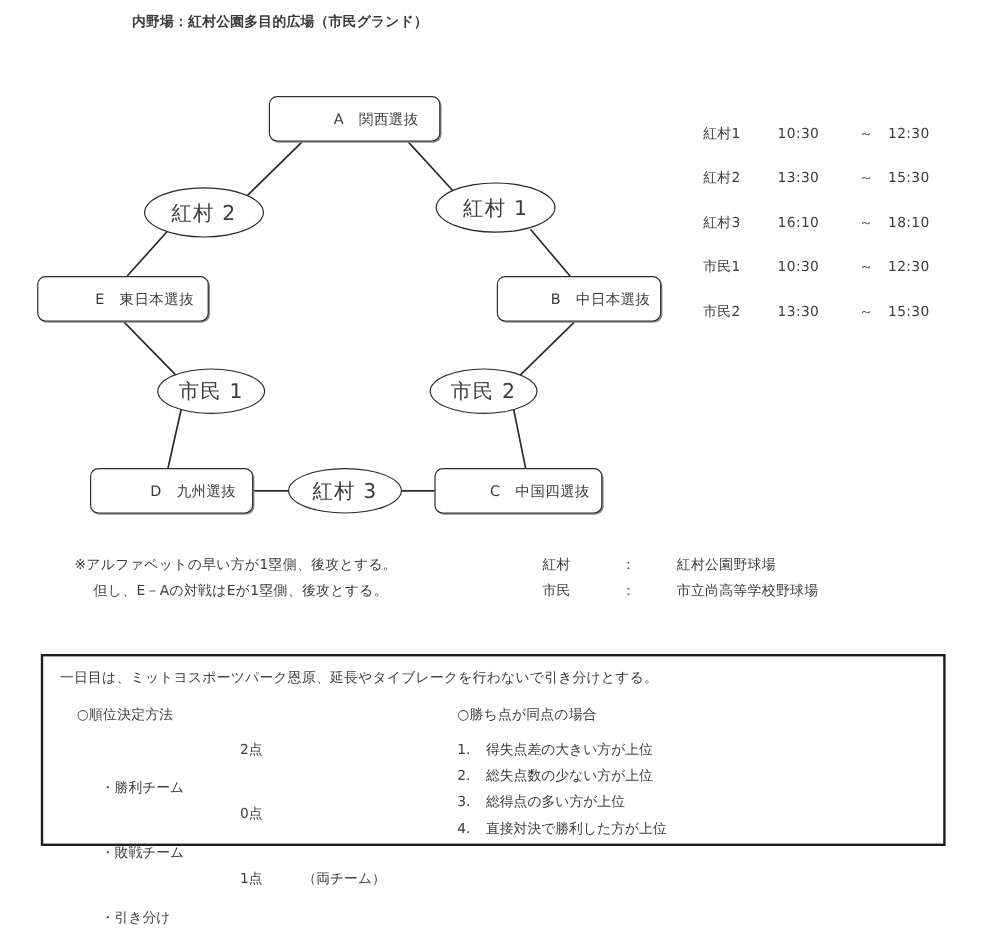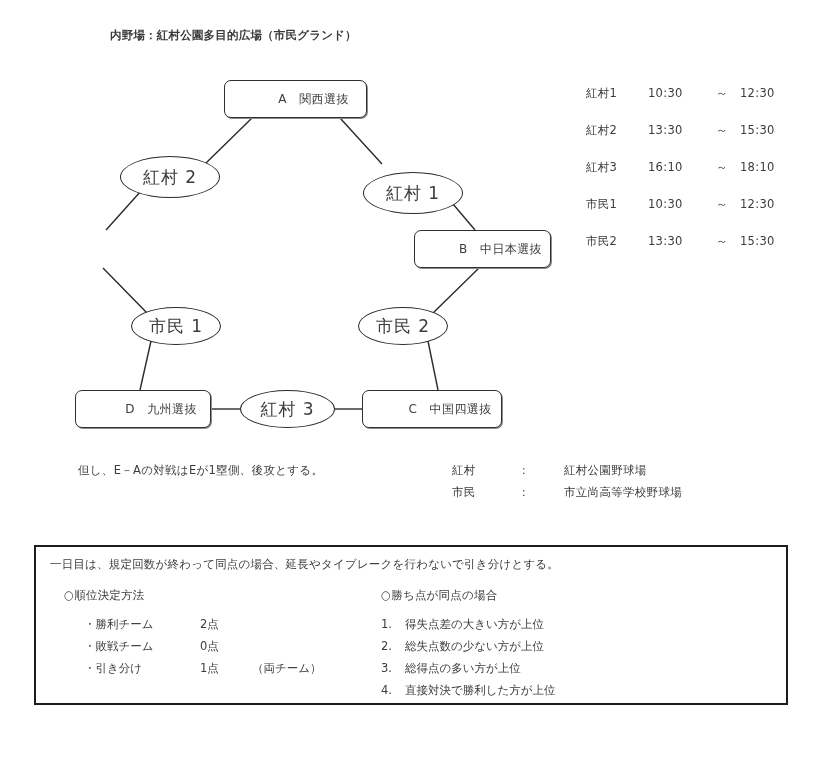--- a/index.html
+++ b/index.html
@@ -16,21 +16,20 @@
     overflow: hidden;
   }
 
   
   .header {
     position: absolute;
     top: 9px;
     left: 0;
     width: 840px;
     height: 22px;
-    margin-top: 17px;
   }
   .header-item {
     position: absolute;
     font-size: 11.5px;
     font-weight: bold;
     letter-spacing: 0.2px;
     color: #3a3a3a;
     white-space: nowrap;
   }
   .hdr-a { left: 110px; top: 2px; }
@@ -77,30 +76,30 @@
 
   
   #node-a { left: 224px; top: 20px;  width: 143px; height: 38px; }
   #node-e { left: 31px;  top: 170px; width: 143px; height: 38px; }
   #node-b { left: 414px; top: 170px; width: 137px; height: 38px; }
   #node-d { left: 75px;  top: 330px; width: 136px; height: 38px; }
   #node-c { left: 362px; top: 330px; width: 140px; height: 38px; }
 
   
   #node-v2  { left: 120px; top: 96px;  width: 100px; height: 42px; }
-  #node-v1  { left: 363px; top: 112px;  width: 100px; height: 42px; }
+  #node-v1  { left: 363px; top: 92px;  width: 100px; height: 42px; }
   #node-m1  { left: 131px; top: 247px; width: 90px;  height: 38px; }
   #node-m2  { left: 358px; top: 247px; width: 90px;  height: 38px; }
   #node-v3  { left: 240px; top: 330px; width: 95px;  height: 38px; }
 
   
   .schedule {
     position: absolute;
     left: 586px;
-    top: 86px;
+    top: 104px;
     width: 250px;
   }
   .sched-row {
     display: flex;
     align-items: baseline;
     height: 37px;
     font-size: 11.5px;
     color: #3b3b3b;
     letter-spacing: 0.3px;
   }
@@ -167,21 +166,21 @@
 
   .rules-left-list {
     position: absolute;
     left: 48px;
     top: 66px;
     font-size: 11.5px;
     color: #3c3c3c;
     line-height: 22px;
   }
   .pt-row { display: flex; }
-  .pt-label { width: 116px; white-space: nowrap; }
+  .pt-label { width: 116px; white-space: nowrap; margin-top: 32px; }
   .pt-value { width: 52px; white-space: nowrap; }
   .pt-note  { white-space: nowrap; }
 
   .rules-right-list {
     position: absolute;
     left: 345px;
     top: 66px;
     font-size: 11.5px;
     color: #3c3c3c;
     line-height: 22px;
@@ -216,20 +215,21 @@
     <line x1="151" y1="281" x2="140" y2="330" stroke="#2a2a2a" stroke-width="1.4"></line>
 
     <line x1="428" y1="281" x2="438" y2="330" stroke="#2a2a2a" stroke-width="1.4"></line>
 
     <line x1="211" y1="349" x2="240" y2="349" stroke="#2a2a2a" stroke-width="1.4"></line>
 
     <line x1="335" y1="349" x2="362" y2="349" stroke="#2a2a2a" stroke-width="1.4"></line>
   </svg>
 
   <div class="node team" id="node-a">A　関西選抜</div>
+  <div class="node team" id="node-e">E　東日本選抜</div>
   <div class="node team" id="node-d">D　九州選抜</div>
   <div class="node team" id="node-b">B　中日本選抜</div>
   <div class="node team" id="node-c">C　中国四選抜</div>
 
   <div class="node venue" id="node-v2">紅村 2</div>
   <div class="node venue" id="node-v1">紅村 1</div>
   <div class="node venue" id="node-m1">市民 1</div>
   <div class="node venue" id="node-m2">市民 2</div>
   <div class="node venue" id="node-v3">紅村 3</div>
 </div>
@@ -261,38 +261,39 @@
   </div>
   <div class="sched-row">
     <span class="sched-venue">市民2</span>
     <span class="sched-start">13:30</span>
     <span class="sched-tilde">～</span>
     <span class="sched-end">15:30</span>
   </div>
 </div>
 
 <div class="notes-left">
+  <div>※アルファベットの早い方が1塁側、後攻とする。</div>
   <div class="line2">但し、E－Aの対戦はEが1塁側、後攻とする。</div>
 </div>
 
 <div class="venue-legend">
   <div class="legend-row">
     <span class="legend-key">紅村</span>
     <span class="legend-colon">：</span>
     <span class="legend-val">紅村公園野球場</span>
   </div>
   <div class="legend-row">
     <span class="legend-key">市民</span>
     <span class="legend-colon">：</span>
     <span class="legend-val">市立尚高等学校野球場</span>
   </div>
 </div>
 
 <div class="rules-box">
-  <div class="rules-headline">一日目は、規定回数が終わって同点の場合、延長やタイブレークを行わないで引き分けとする。</div>
+  <div class="rules-headline">一日目は、ミットヨスポーツパーク恩原、延長やタイブレークを行わないで引き分けとする。</div>
 
   <div class="rules-col-title" id="rules-title-left">○順位決定方法</div>
   <div class="rules-col-title" id="rules-title-right">○勝ち点が同点の場合</div>
 
   <div class="rules-left-list">
     <div class="pt-row">
       <span class="pt-label">・勝利チーム</span>
       <span class="pt-value">2点</span>
       <span class="pt-note"></span>
     </div>

